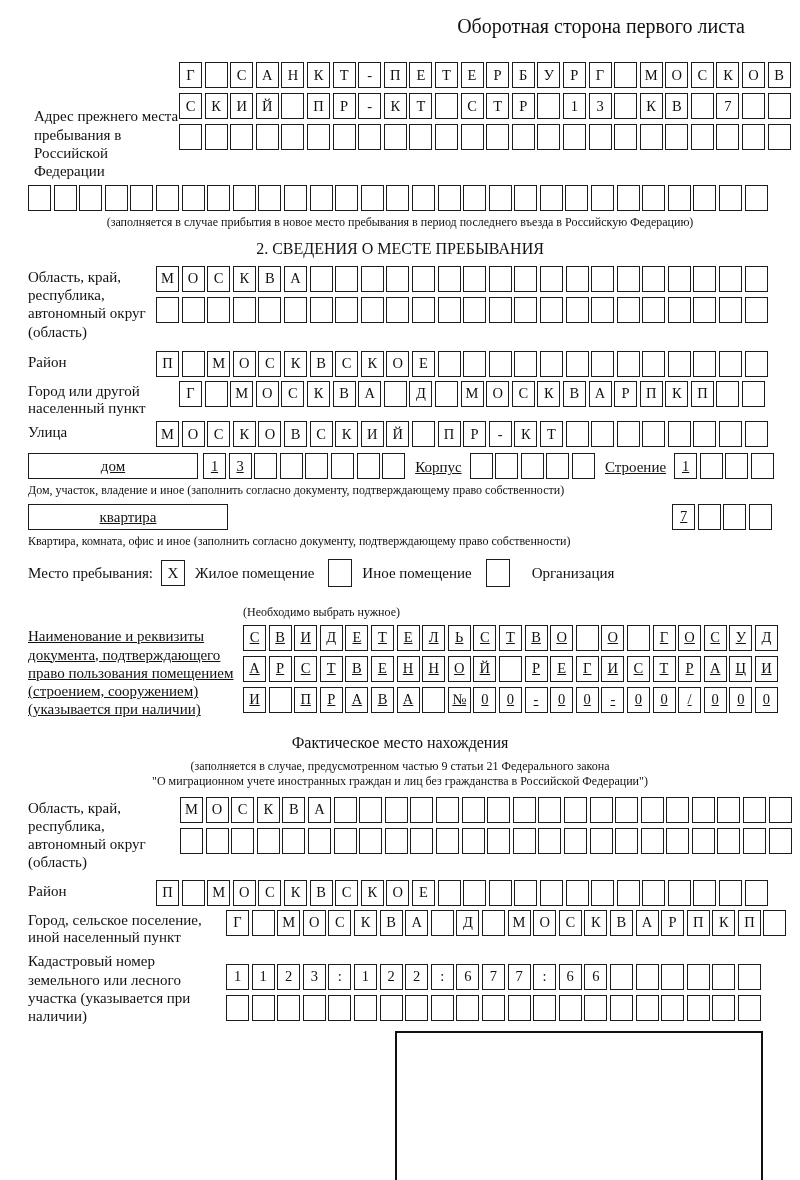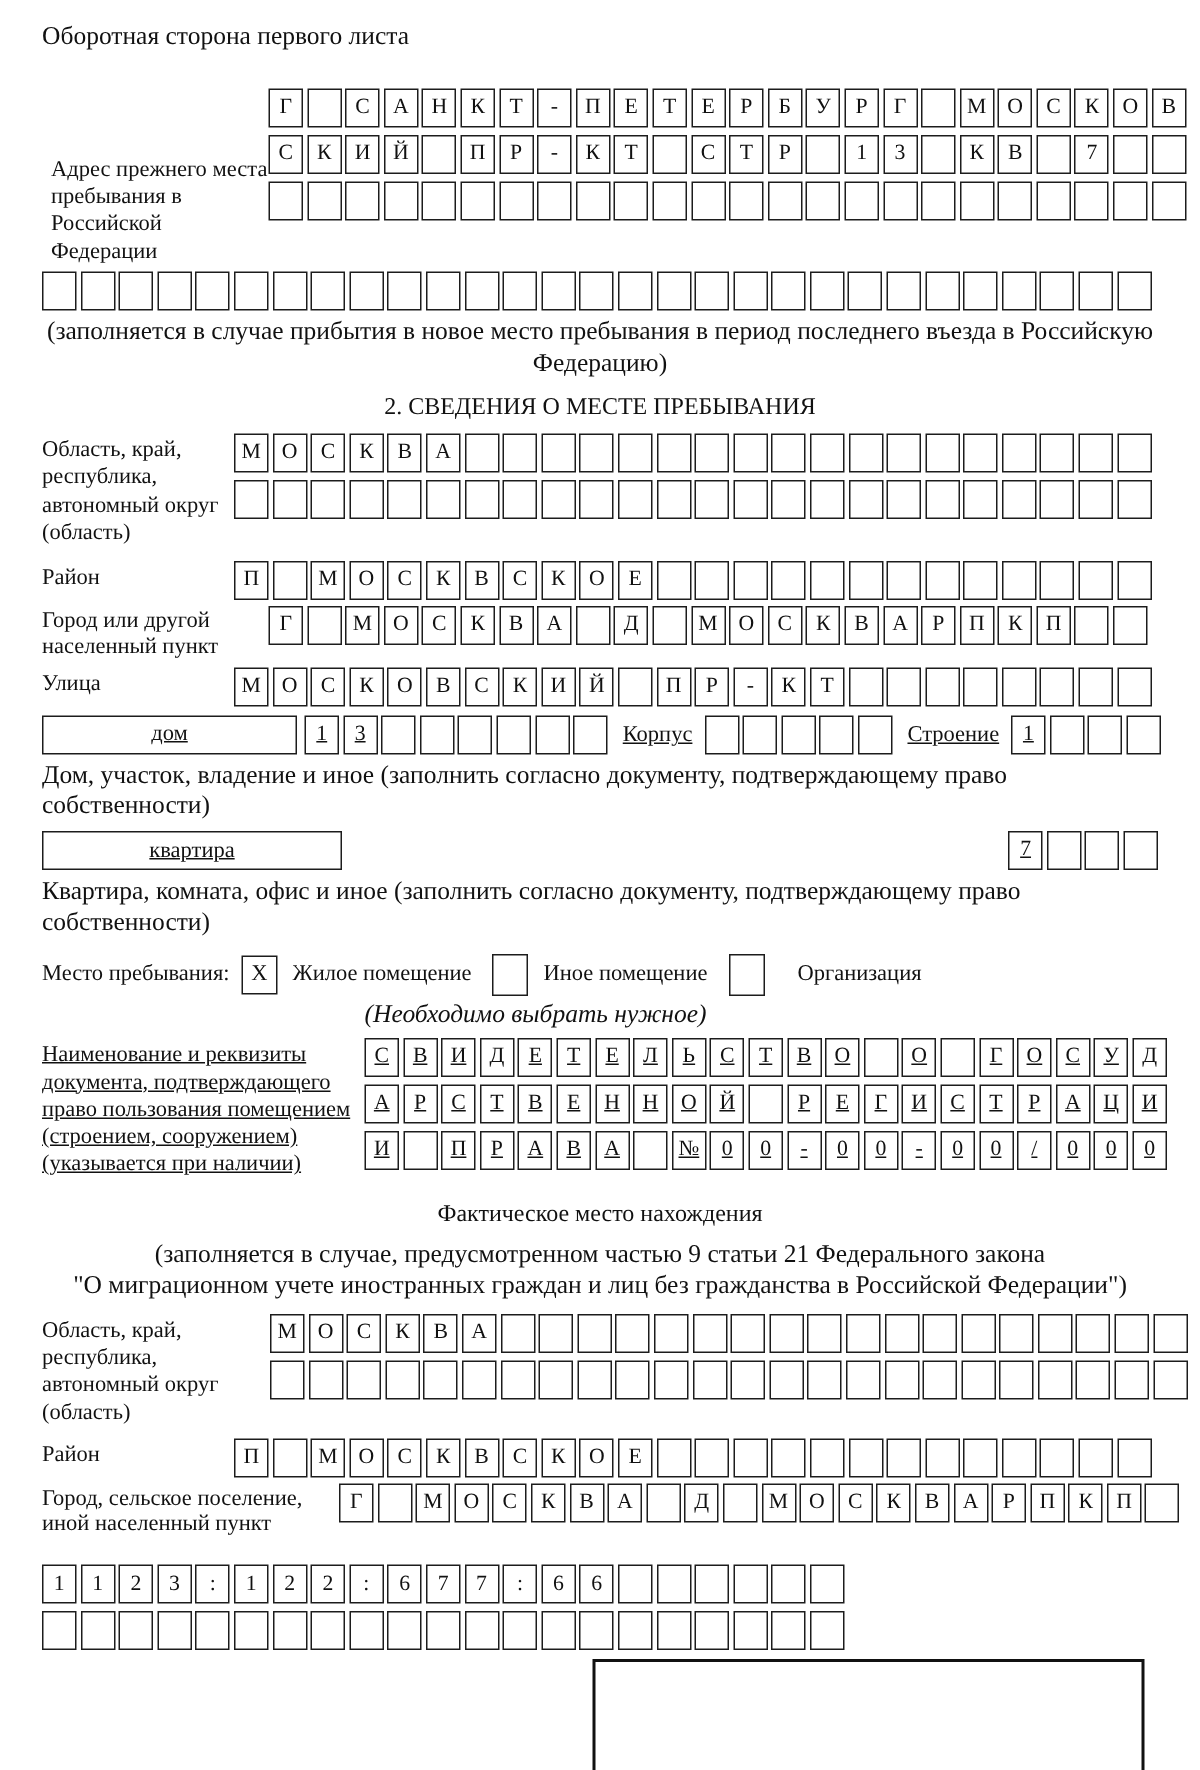--- a/index.html
+++ b/index.html
@@ -2,33 +2,33 @@
 <html><head>
 <meta charset="utf-8">
 <style>
   html,body{margin:0;padding:0;background:#fff;}
   body{
     width:800px;height:1180px;box-sizing:border-box;
     padding:14px 28px 0 28px;
     font-family:"Liberation Serif","DejaVu Serif",serif;
     color:#111;font-size:15px;line-height:1.22;
   }
-  .hdr-note{padding-right:27px;font-size:17px;margin-bottom:24px;}
+  .hdr-note{text-align:right;padding-right:27px;font-size:20px;margin-bottom:24px;}
   .frow{display:flex;align-items:flex-start;}
   .flabel{flex-shrink:0;font-size:15px;padding-top:2px;}
   .rows{display:flex;flex-direction:column;gap:5px;}
   .cells{display:flex;}
   .cell{
     box-sizing:border-box;width:23px;height:26px;margin-right:2.6px;
     border:1.8px solid #1c1c1c;background:#fff;
     display:flex;align-items:center;justify-content:center;
     font-size:14.5px;flex-shrink:0;
   }
   .cell:last-child{margin-right:0;}
-  .note{font-size:17px;}
+  .note{font-size:12px;}
   .note-center{text-align:center;}
   .sec-title{text-align:center;font-weight:normal;font-size:16px;margin:10px 0 7px 0;}
   .mt4{margin-top:4px;} .mt6{margin-top:6px;text-decoration:underline;} .mt8{margin-top:8px;} .mt10{margin-top:10px;}
   .widebox{
     box-sizing:border-box;border:1.8px solid #1c1c1c;height:26px;
     display:flex;align-items:center;justify-content:center;flex-shrink:0;font-size:15px;
   }
   .inline-lbl{padding:2px 8px 0 10px;flex-shrink:0;}
   .chk{
     box-sizing:border-box;width:24px;height:28px;border:1.8px solid #1c1c1c;
@@ -352,21 +352,21 @@
 
 <div class="optrow">
   <span>Место пребывания:</span>
   <span class="chk" style="margin-left:8px;height:26px;">X</span>
   <span class="olabel">Жилое помещение</span>
   <span class="chk"></span>
   <span class="olabel">Иное помещение</span>
   <span class="chk"></span>
   <span class="olabel" style="margin-left:22px;">Организация</span>
 </div>
-<div class="note" style="margin:2px 0 0 215px;font-style:italic;">(Необходимо выбрать нужное)</div>
+<div class="note" style="margin:18px 0 0 215px;">(Необходимо выбрать нужное)</div>
 
 <div class="frow mt6">
   <div class="flabel" style="width:215px;">Наименование и реквизиты документа, подтверждающего право пользования помещением (строением, сооружением) (указывается при наличии)</div>
   <div class="rows">
     <div class="cells">
         <span class="cell">С</span>
         <span class="cell">В</span>
         <span class="cell">И</span>
         <span class="cell">Д</span>
         <span class="cell">Е</span>
@@ -550,20 +550,21 @@
       <span class="cell">А</span>
       <span class="cell">Р</span>
       <span class="cell">П</span>
       <span class="cell">К</span>
       <span class="cell">П</span>
       <span class="cell"></span>
     </div>
 </div>
 
 <div class="frow mt4">
+  <div class="flabel" style="width:198px;">Кадастровый номер земельного или лесного участка (указывается при наличии)</div>
   <div class="rows" style="padding-top:14px;">
     <div class="cells">
         <span class="cell">1</span>
         <span class="cell">1</span>
         <span class="cell">2</span>
         <span class="cell">3</span>
         <span class="cell">:</span>
         <span class="cell">1</span>
         <span class="cell">2</span>
         <span class="cell">2</span>

